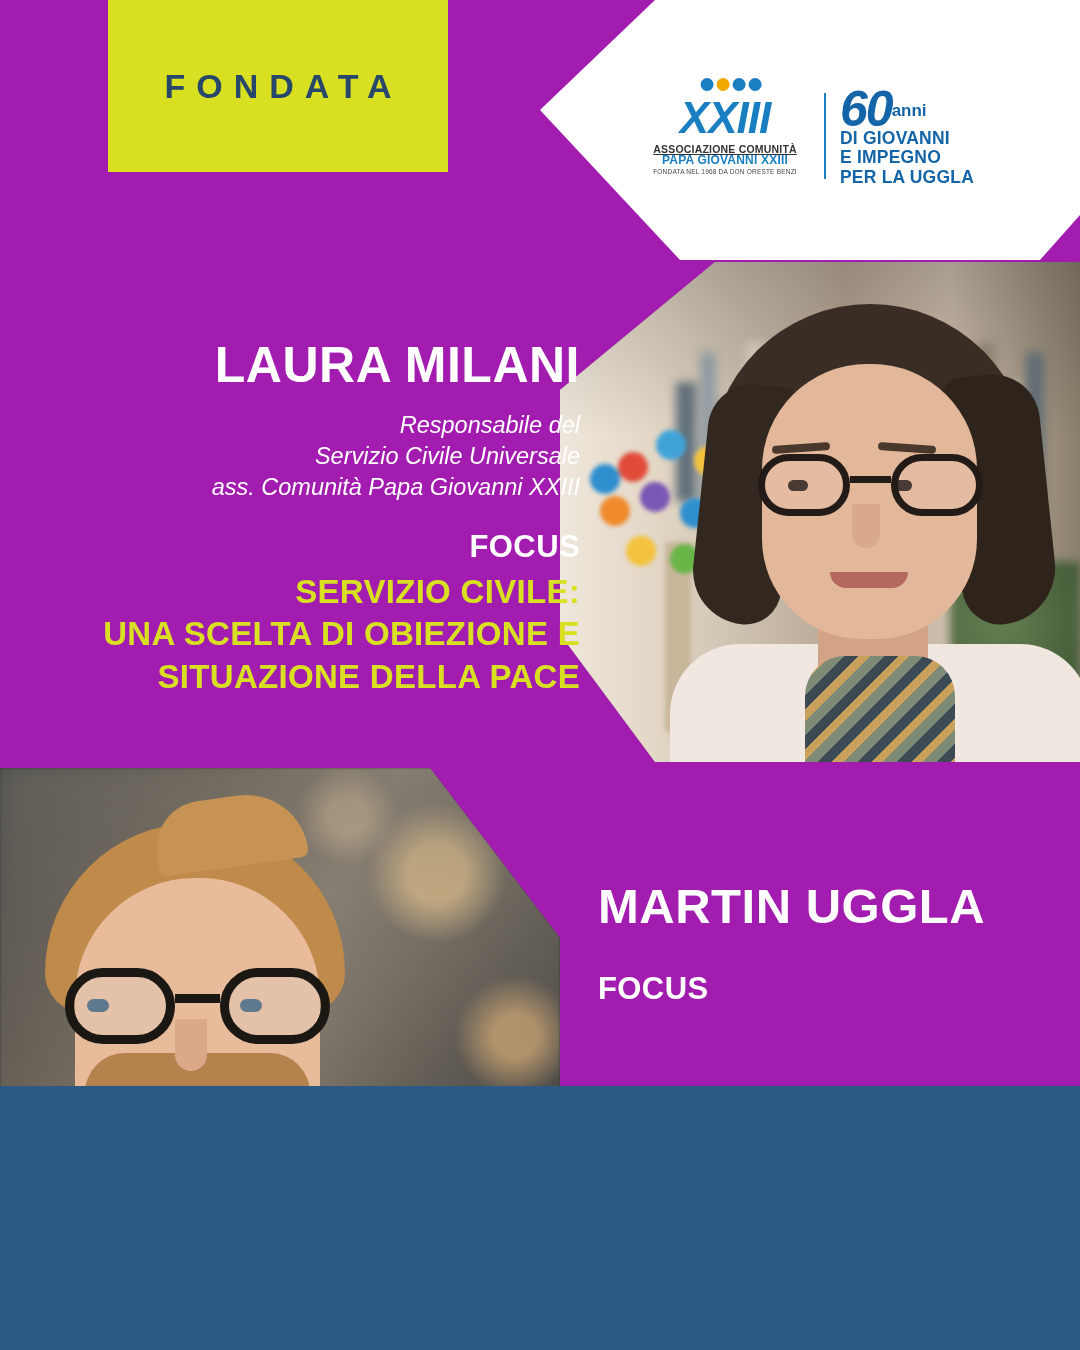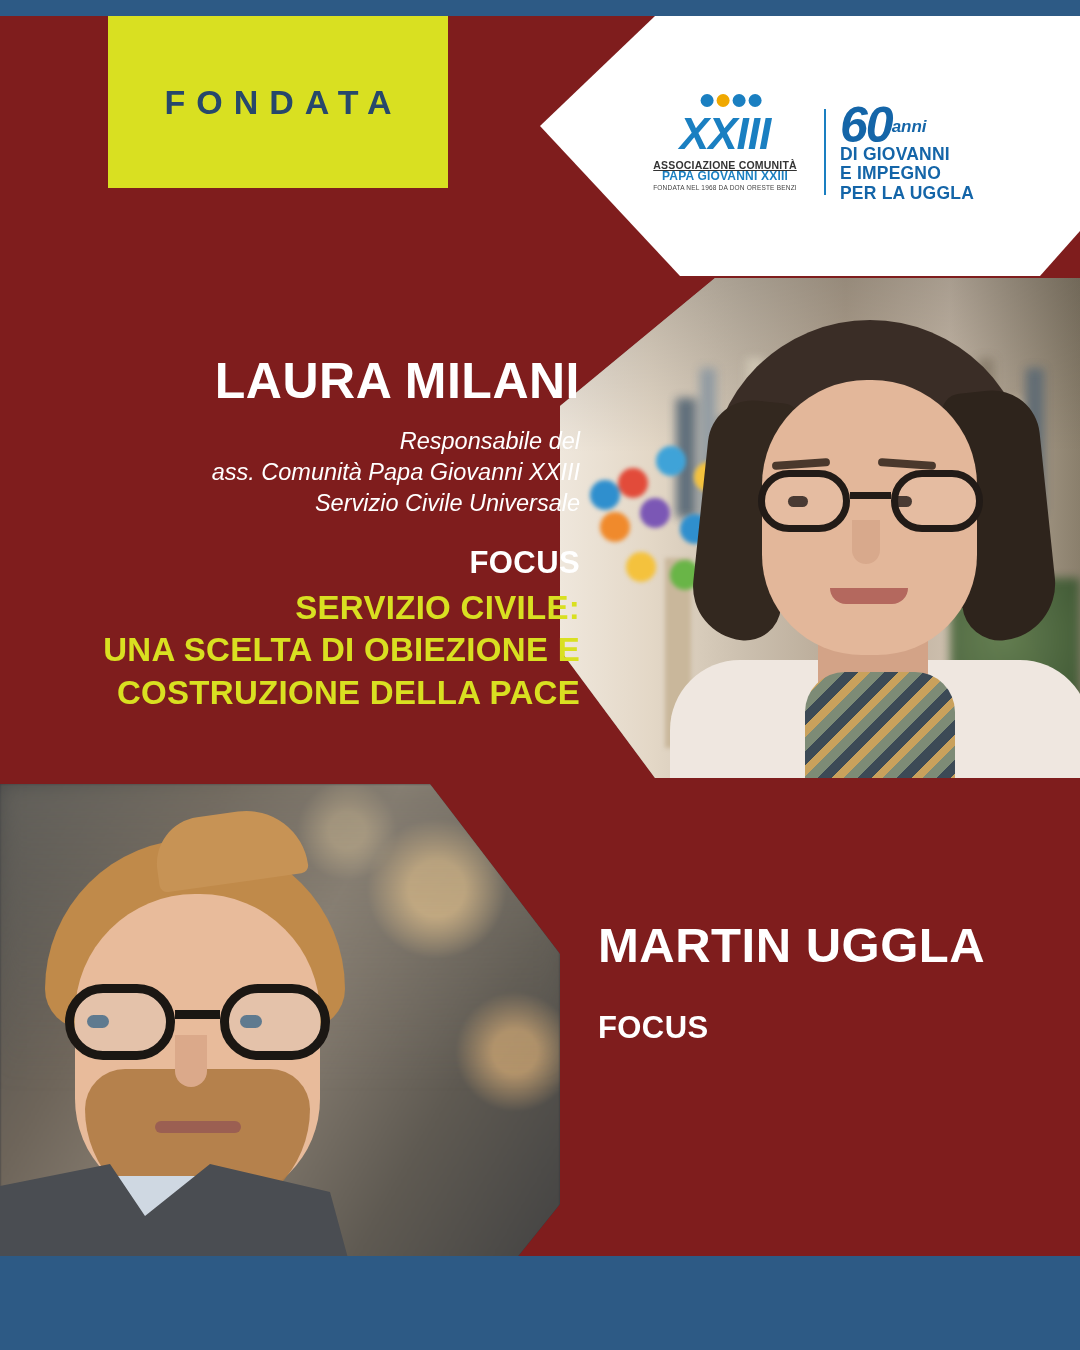--- a/index.html
+++ b/index.html
@@ -6,24 +6,23 @@
   html, body {
     width: 1080px;
     height: 1350px;
     background: #2d5a85;
     font-family: "Liberation Sans", sans-serif;
     overflow: hidden;
   }
   #poster {
     position: relative;
     width: 1080px;
-    height: 1240px;
-    background: #7f1d1d;
+    height: 1086px;
+    background: #a21caf;
     overflow: hidden;
-    margin-top: 16px;
   }
 
   
   .top-white {
     position: absolute;
     top: 0; right: 0;
     width: 540px;
     height: 260px;
     background: #ffffff;
     clip-path: polygon(115px 0, 540px 0, 540px 215px, 500px 260px, 140px 260px, 0 110px);
@@ -98,21 +97,20 @@
     font-size: 50px;
     font-weight: bold;
     font-style: italic;
     color: #1465a8;
     letter-spacing: -2px;
     display: inline-block;
   }
   .logo-anni {
     font-size: 17px;
     font-weight: bold;
-    font-style: italic;
     color: #1465a8;
     display: inline-block;
     vertical-align: top;
     margin-top: 18px;
   }
   .logo-right-lines {
     font-size: 17.5px;
     font-weight: bold;
     color: #1465a8;
     line-height: 1.12;
@@ -367,21 +365,21 @@
     font-size: 33px;
     font-weight: bold;
     color: #d9e021;
     line-height: 1.28;
     letter-spacing: .3px;
   }
 
   
   .block2 {
     position: absolute;
-    left: 598px; top: 905px;
+    left: 598px; top: 882px;
     width: 440px;
     text-align: left;
     color: #fff;
   }
   .name2 {
     font-size: 49px;
     font-weight: bold;
     color: #ffffff;
     line-height: 1;
     letter-spacing: .5px;
@@ -503,28 +501,28 @@
       </div>
       <div class="nose"></div>
       <div class="mouth"></div>
     </div>
   </div>
 
   <div class="block1">
     <div class="name1">LAURA MILANI</div>
     <div class="role1">
       <div>Responsabile del</div>
+      <div>Servizio Civile Universale</div>
       <div>ass. Comunità Papa Giovanni XXIII</div>
-      <div>Servizio Civile Universale</div>
     </div>
     <div class="focus1">FOCUS</div>
     <div class="topic1">
       <div>SERVIZIO CIVILE:</div>
       <div>UNA SCELTA DI OBIEZIONE E</div>
-      <div>COSTRUZIONE DELLA PACE</div>
+      <div>SITUAZIONE DELLA PACE</div>
     </div>
   </div>
 
   <div class="photo2">
     <div class="p2-bg"></div>
     <div class="p2-blurtop"></div>
     <div class="m-head">
       <div class="m-hair"></div>
       <div class="m-hair-tuft"></div>
       <div class="m-face"></div>

